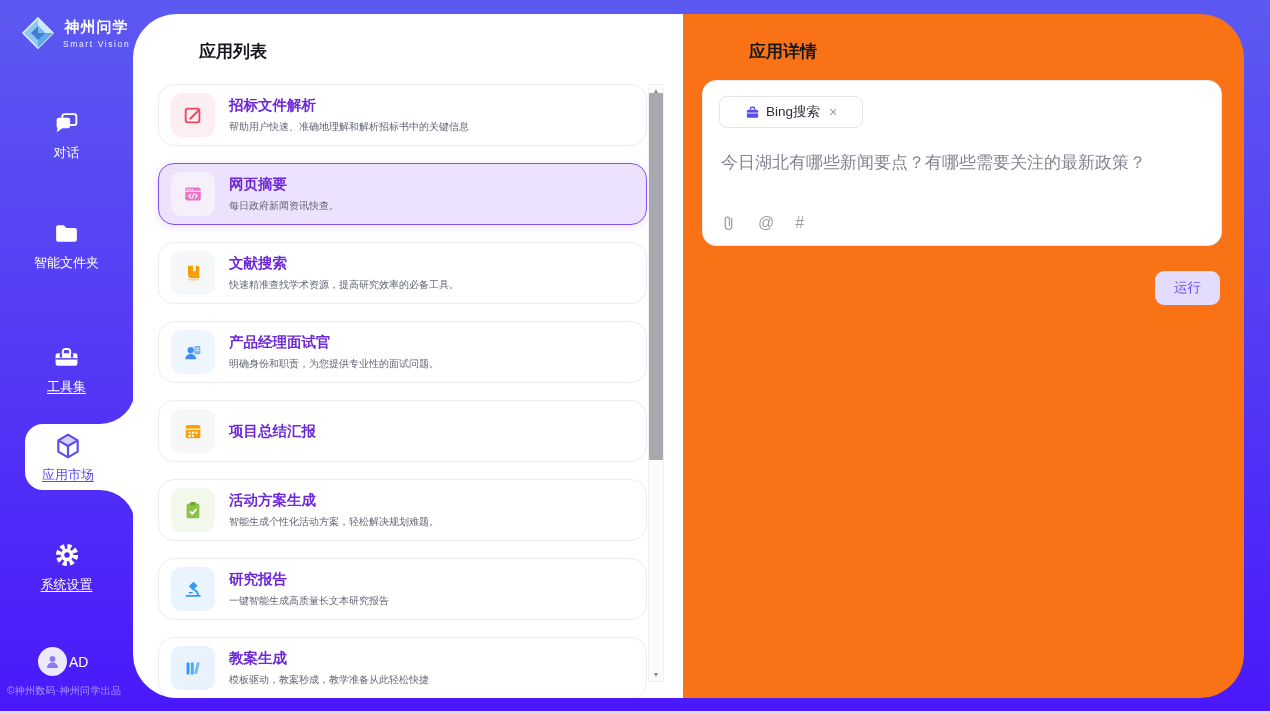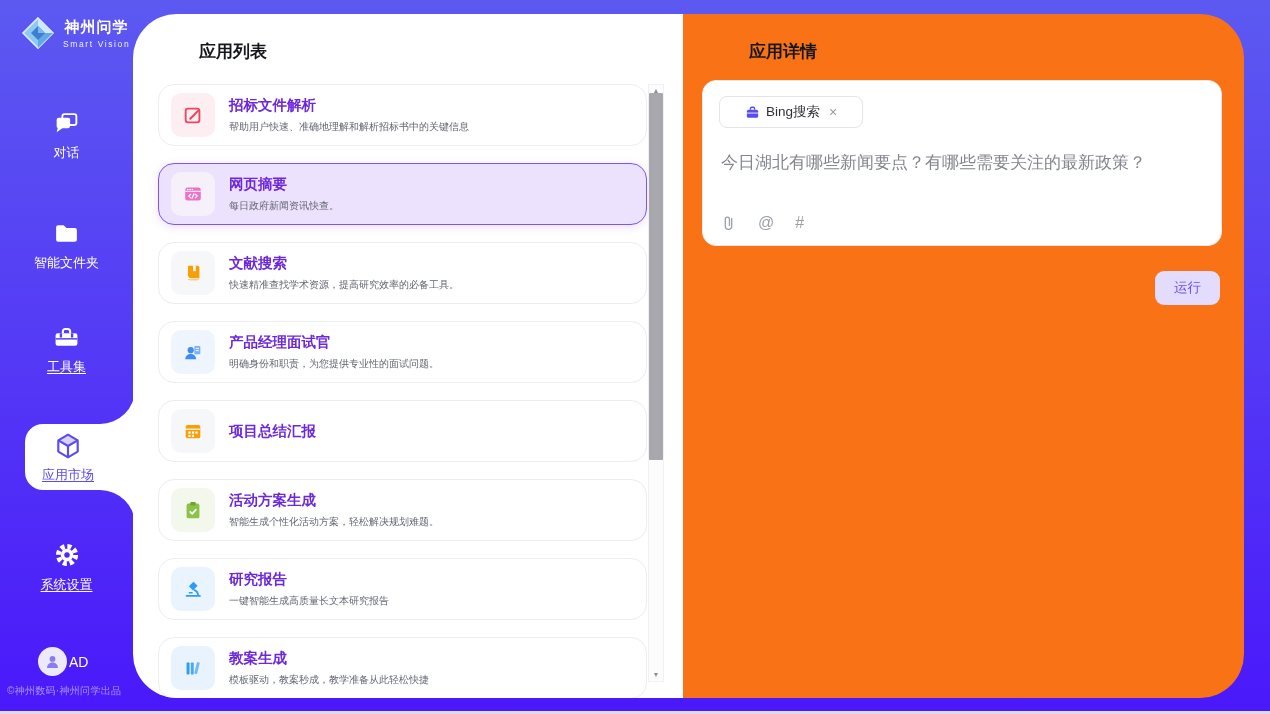--- a/index.html
+++ b/index.html
@@ -264,21 +264,21 @@
 
   <div class="nav-item" style="top:220px">
     <span style="display:flex;">
       <svg width="27" height="27" viewBox="0 0 26 26">
           <path d="M3 7 a2 2 0 0 1 2-2 h5.2 L13 7.7 h8 a2 2 0 0 1 2 2 V19 a2 2 0 0 1 -2 2 H5 a2 2 0 0 1 -2-2 z" fill="#fff"></path>
         </svg>
     </span>
     <span class="lbl">智能文件夹</span>
   </div>
 
-  <div class="nav-item" style="top:324px">
+  <div class="nav-item" style="top:344px">
     <span style="display:flex;">
       <svg width="27" height="27" viewBox="0 0 26 26">
           <path d="M9.5 9 V7 a2.2 2.2 0 0 1 2.2-2.2 h2.6 A2.2 2.2 0 0 1 16.5 7 v2" stroke="#fff" stroke-width="2" fill="none"></path>
           <rect x="2.5" y="9" width="21" height="12" rx="2" fill="#fff"></rect>
           <rect x="6.5" y="9" width="2.2" height="4" fill="#533EF5"></rect>
           <rect x="17.3" y="9" width="2.2" height="4" fill="#533EF5"></rect>
           <rect x="2.5" y="13.6" width="21" height="1.4" fill="#533EF5"></rect>
         </svg>
     </span>
     <span class="lbl u">工具集</span>

